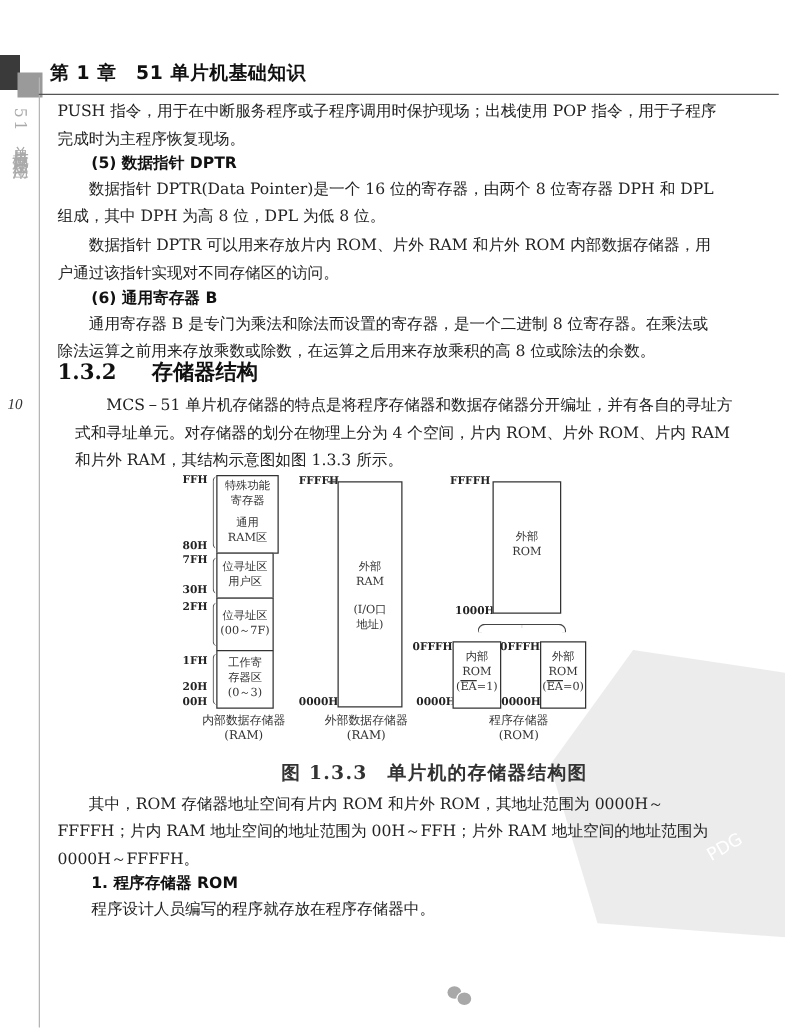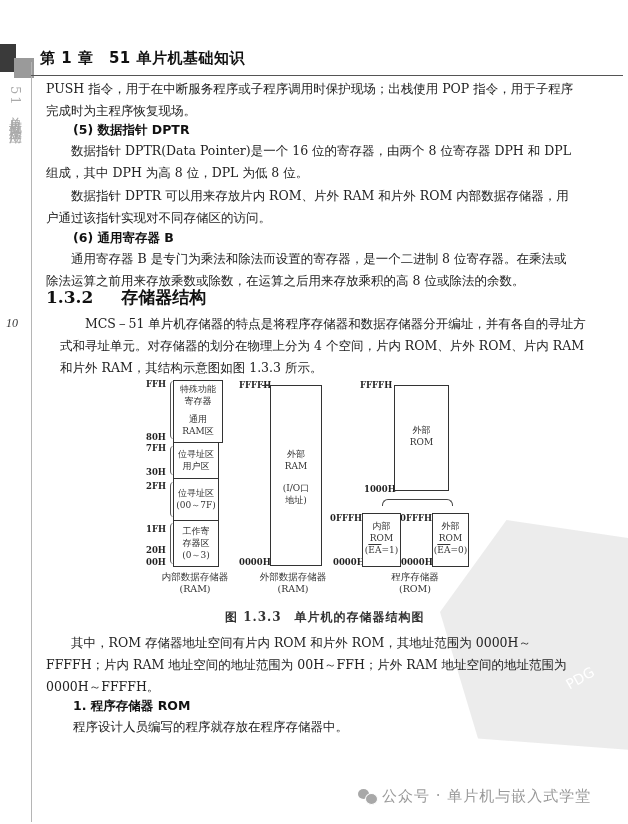--- a/index.html
+++ b/index.html
@@ -16,21 +16,21 @@
   .p { font-size:12.5px; line-height:22px; color:#222; }
   .p.indent { text-indent:2em; }
   .h4 { font-size:12.5px; font-weight:bold; font-family:"DejaVu Sans","Liberation Sans",sans-serif; color:#111; }
   .h3 { font-size:17px; font-weight:bold; color:#111; }
   .h3 .num { font-family:"DejaVu Serif",serif; margin-right:28px; }
   
   .dlabel { font-size:8.5px; font-weight:bold; color:#222; white-space:nowrap; }
   .box { border:1.2px solid #333; background:#fff; box-sizing:border-box; }
   .boxtxt { font-size:9px; color:#333; text-align:center; line-height:12px; }
   .caption-d { font-size:9.5px; color:#333; text-align:center; line-height:12px; }
-  .figcap { font-size:12px; font-weight:bold; color:#333; letter-spacing:1px; }
+  .figcap { font-size:15px; font-weight:bold; color:#333; letter-spacing:1px; }
   .watermark { left:440px; top:520px; width:190px; height:230px; background:#e6e6e6; opacity:0.75;
                clip-path:polygon(35% 0%, 100% 8%, 100% 100%, 20% 95%, 0% 40%); }
   .wm-pdg { left:565px; top:670px; font-size:14px; color:#fff; transform:rotate(-30deg); font-family:"DejaVu Sans",sans-serif; }
   .footer { left:358px; top:787px; font-size:15px; color:#9a9a9a; font-family:"DejaVu Sans","Liberation Sans",sans-serif; letter-spacing:1px; }
   .wechat { display:inline-block; width:18px; height:14px; position:relative; vertical-align:-2px; margin-right:6px; }
   .wechat i { position:absolute; background:#a8a8a8; border-radius:50%; }
   .overline { text-decoration:overline; }
 </style>
 </head>
 <body>
@@ -148,14 +148,14 @@
 </div>
 
 <div class="abs p indent" style="left:46px; top:632px; width:530px;">其中，ROM 存储器地址空间有片内 ROM 和片外 ROM，其地址范围为 0000H～FFFFH；片内 RAM 地址空间的地址范围为 00H～FFH；片外 RAM 地址空间的地址范围为 0000H～FFFFH。</div>
 <div class="abs h4" style="left:73px; top:698px;">1. 程序存储器 ROM</div>
 <div class="abs p" style="left:73px; top:716px; width:500px;">程序设计人员编写的程序就存放在程序存储器中。</div>
 
 <div class="abs footer">
   <span class="wechat">
     <i style="left:0; top:0; width:11px; height:10px;"></i>
     <i style="left:7px; top:4px; width:11px; height:10px; border:1px solid #fff;"></i>
-  </span><span>公众号 · 单片机与嵌入式学堂</span>
+  </span>
 </div>
 
 </body></html>

